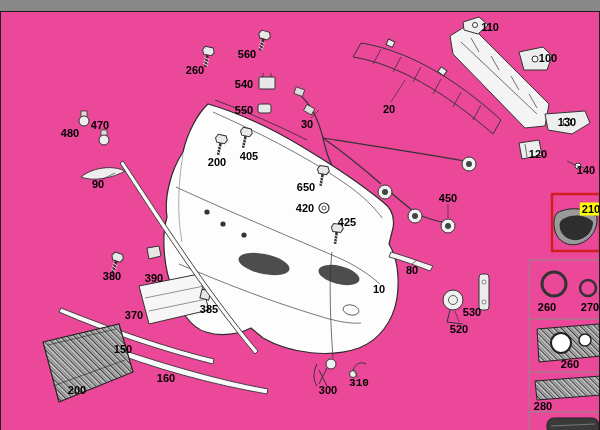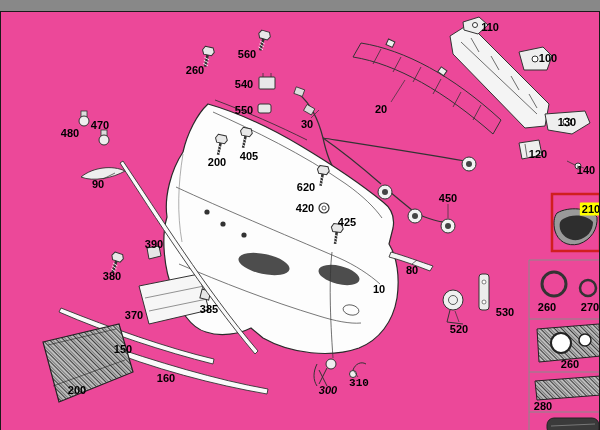--- a/index.html
+++ b/index.html
@@ -231,48 +231,48 @@
     <path d="M583,156 L576,154"></path>
   </g>
 </svg>
 
 <div id="label-layer">
       <span class="part-label" style="left: 489px; top: 15px;">110</span>
       <span class="part-label" style="left: 246px; top: 42px;">560</span>
       <span class="part-label" style="left: 194px; top: 58px;">260</span>
       <span class="part-label" style="left: 243px; top: 72px;">540</span>
       <span class="part-label" style="left: 547px; top: 46px;">100</span>
-      <span class="part-label" style="left: 380px; top: 97px;">20</span>
+      <span class="part-label" style="left: 388px; top: 97px;">20</span>
       <span class="part-label" style="left: 243px; top: 98px; text-align: right;">550</span>
       <span class="part-label" style="left: 306px; top: 112px;">30</span>
       <span class="part-label" style="left: 566px; top: 110px;">130</span>
       <span class="part-label" style="left: 99px; top: 113px; text-align: right;">470</span>
       <span class="part-label" style="left: 69px; top: 121px;">480</span>
       <span class="part-label" style="left: 216px; top: 150px;">200</span>
       <span class="part-label" style="left: 248px; top: 144px;">405</span>
       <span class="part-label" style="left: 537px; top: 142px; text-align: center;">120</span>
       <span class="part-label" style="left: 585px; top: 158px;">140</span>
-      <span class="part-label" style="left: 305px; top: 175px;">620</span>
+      <span class="part-label" style="left: 305px; top: 175px;">650</span>
       <span class="part-label" style="left: 447px; top: 186px;">450</span>
       <span class="part-label" style="left: 304px; top: 196px;">420</span>
       <span class="part-label" style="left: 346px; top: 210px;">425</span>
       <span class="part-label highlighted" style="left: 590px; top: 197px; background: rgb(255, 255, 0);">210</span>
       <span class="part-label" style="left: 97px; top: 172px;">90</span>
-      <span class="part-label" style="left: 153px; top: 232px;">390</span>
+      <span class="part-label" style="left: 153px; top: 266px;">390</span>
       <span class="part-label" style="left: 111px; top: 264px;">380</span>
       <span class="part-label" style="left: 133px; top: 303px;">370</span>
       <span class="part-label" style="left: 208px; top: 297px;">385</span>
       <span class="part-label" style="left: 411px; top: 258px;">80</span>
       <span class="part-label" style="left: 378px; top: 277px;">10</span>
       <span class="part-label" style="left: 546px; top: 295px;">260</span>
       <span class="part-label" style="left: 589px; top: 295px;">270</span>
-      <span class="part-label" style="left: 504px; top: 300px;">530</span>
+      <span class="part-label" style="left: 471px; top: 300px;">530</span>
       <span class="part-label" style="left: 458px; top: 317px;">520</span>
       <span class="part-label" style="left: 122px; top: 337px;">150</span>
       <span class="part-label" style="left: 569px; top: 352px;">260</span>
       <span class="part-label" style="left: 165px; top: 366px;">160</span>
       <span class="part-label" style="left: 76px; top: 378px; text-align: center;">200</span>
-      <span class="part-label" style="left: 327px; top: 378px; font-style: italic;">300</span>
+      <span class="part-label" style="left: 327px; top: 378px;">300</span>
       <span class="part-label" style="left: 358px; top: 371px; font-family: Liberation Mono, monospace;">310</span>
       <span class="part-label" style="left: 542px; top: 394px;">280</span>
     </div>
 
 </div>
 
 </body></html>

